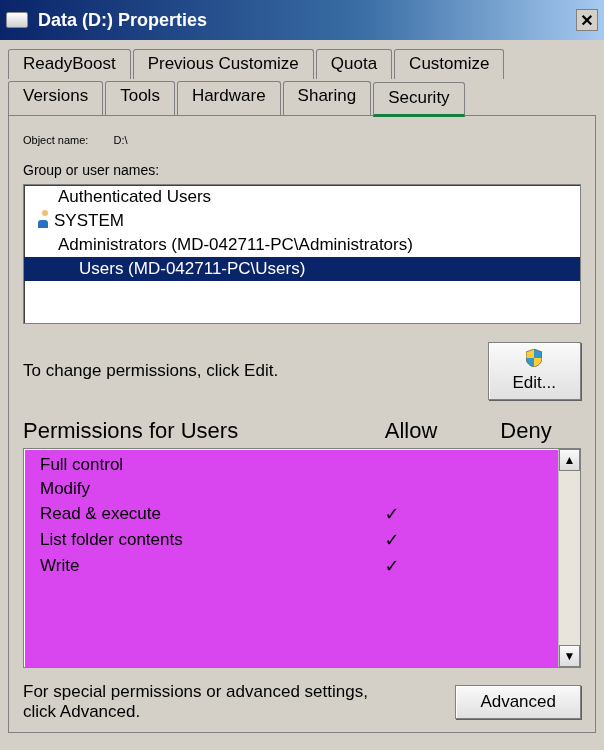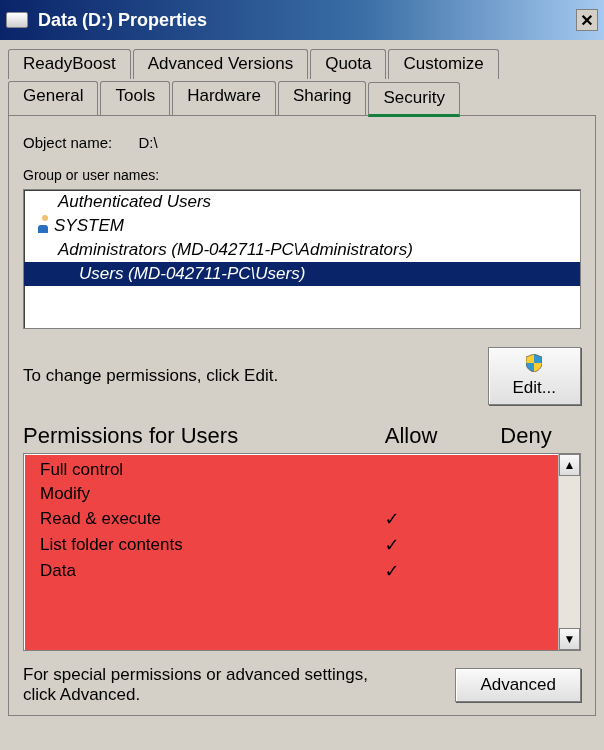--- a/index.html
+++ b/index.html
@@ -76,30 +76,29 @@
   }
   .tabrow.second { margin-top: 2px; }
   .panel {
     border: 1px solid #808080;
     border-top: 1px solid #808080;
     background: #d4d0c8;
     padding: 18px 14px 10px 14px;
     position: relative;
     top: 0;
   }
-  .row-label { font-size: 15px; margin-bottom: 16px; }
+  .row-label { font-size: 11px; margin-bottom: 16px; }
   .row-label .val { margin-left: 22px; }
   .section-label { font-size: 14px; margin-bottom: 6px; }
   .listbox {
     border: 1px solid #808080;
     background: #fff;
     height: 140px;
     overflow: hidden;
     box-shadow: inset 1px 1px 0 #404040;
-    font-style: italic;
   }
   .li {
     display:flex; align-items:center;
     padding: 2px 6px;
     font-size: 17px;
   }
   .li.selected {
     background: #0a246a;
     color: #fff;
     gap: 21px;
@@ -142,24 +141,24 @@
   .perm-header {
     display:flex;
     font-size:22px;
     margin-bottom: 4px;
   }
   .perm-header .c1 { flex: 1; }
   .perm-header .c2 { width: 120px; text-align:center; }
   .perm-header .c3 { width: 110px; text-align:center; }
   .perm-box {
     border: 1px solid #808080;
-    background:#ef4444;
+    background:#d946ef;
     box-shadow: inset 1px 1px 0 #fff;
     position:relative;
-    height: 198px;
+    height: 220px;
   }
   .perm-inner {
     position:absolute; left:0;top:0;right:22px;bottom:0;
     overflow:hidden;
     padding: 4px 0;
   }
   .prow {
     display:flex; align-items:center;
     padding: 2px 16px;
     font-size:17px;
@@ -193,26 +192,26 @@
 <div class="titlebar">
   <span class="titlebar-icon"></span>
   <span>Data (D:) Properties</span>
   <span class="close">✕</span>
 </div>
 
 <div class="content">
   <div class="tabstrip">
     <div class="tabrow" id="tabrow1">
         <div class="tab">ReadyBoost</div>
-        <div class="tab">Advanced Versions</div>
+        <div class="tab">Previous Customize</div>
         <div class="tab">Quota</div>
         <div class="tab">Customize</div>
       </div>
     <div class="tabrow second" id="tabrow2">
-        <div class="tab">General</div>
+        <div class="tab">Versions</div>
         <div class="tab">Tools</div>
         <div class="tab">Hardware</div>
         <div class="tab">Sharing</div>
         <div class="tab active">Security</div>
       </div>
   </div>
 
   <div class="panel">
 
     <div class="row-label">
@@ -287,21 +286,21 @@
             <span class="pc1">Read &amp; execute</span>
             <span class="pc2">✓</span>
             <span class="pc3"></span>
           </div>
           <div class="prow">
             <span class="pc1">List folder contents</span>
             <span class="pc2">✓</span>
             <span class="pc3"></span>
           </div>
           <div class="prow">
-            <span class="pc1">Data</span>
+            <span class="pc1">Write</span>
             <span class="pc2">✓</span>
             <span class="pc3"></span>
           </div>
         </div>
       <div class="scrollbar">
         <div class="sbtn">▲</div>
         <div class="sbtn">▼</div>
       </div>
     </div>
 

